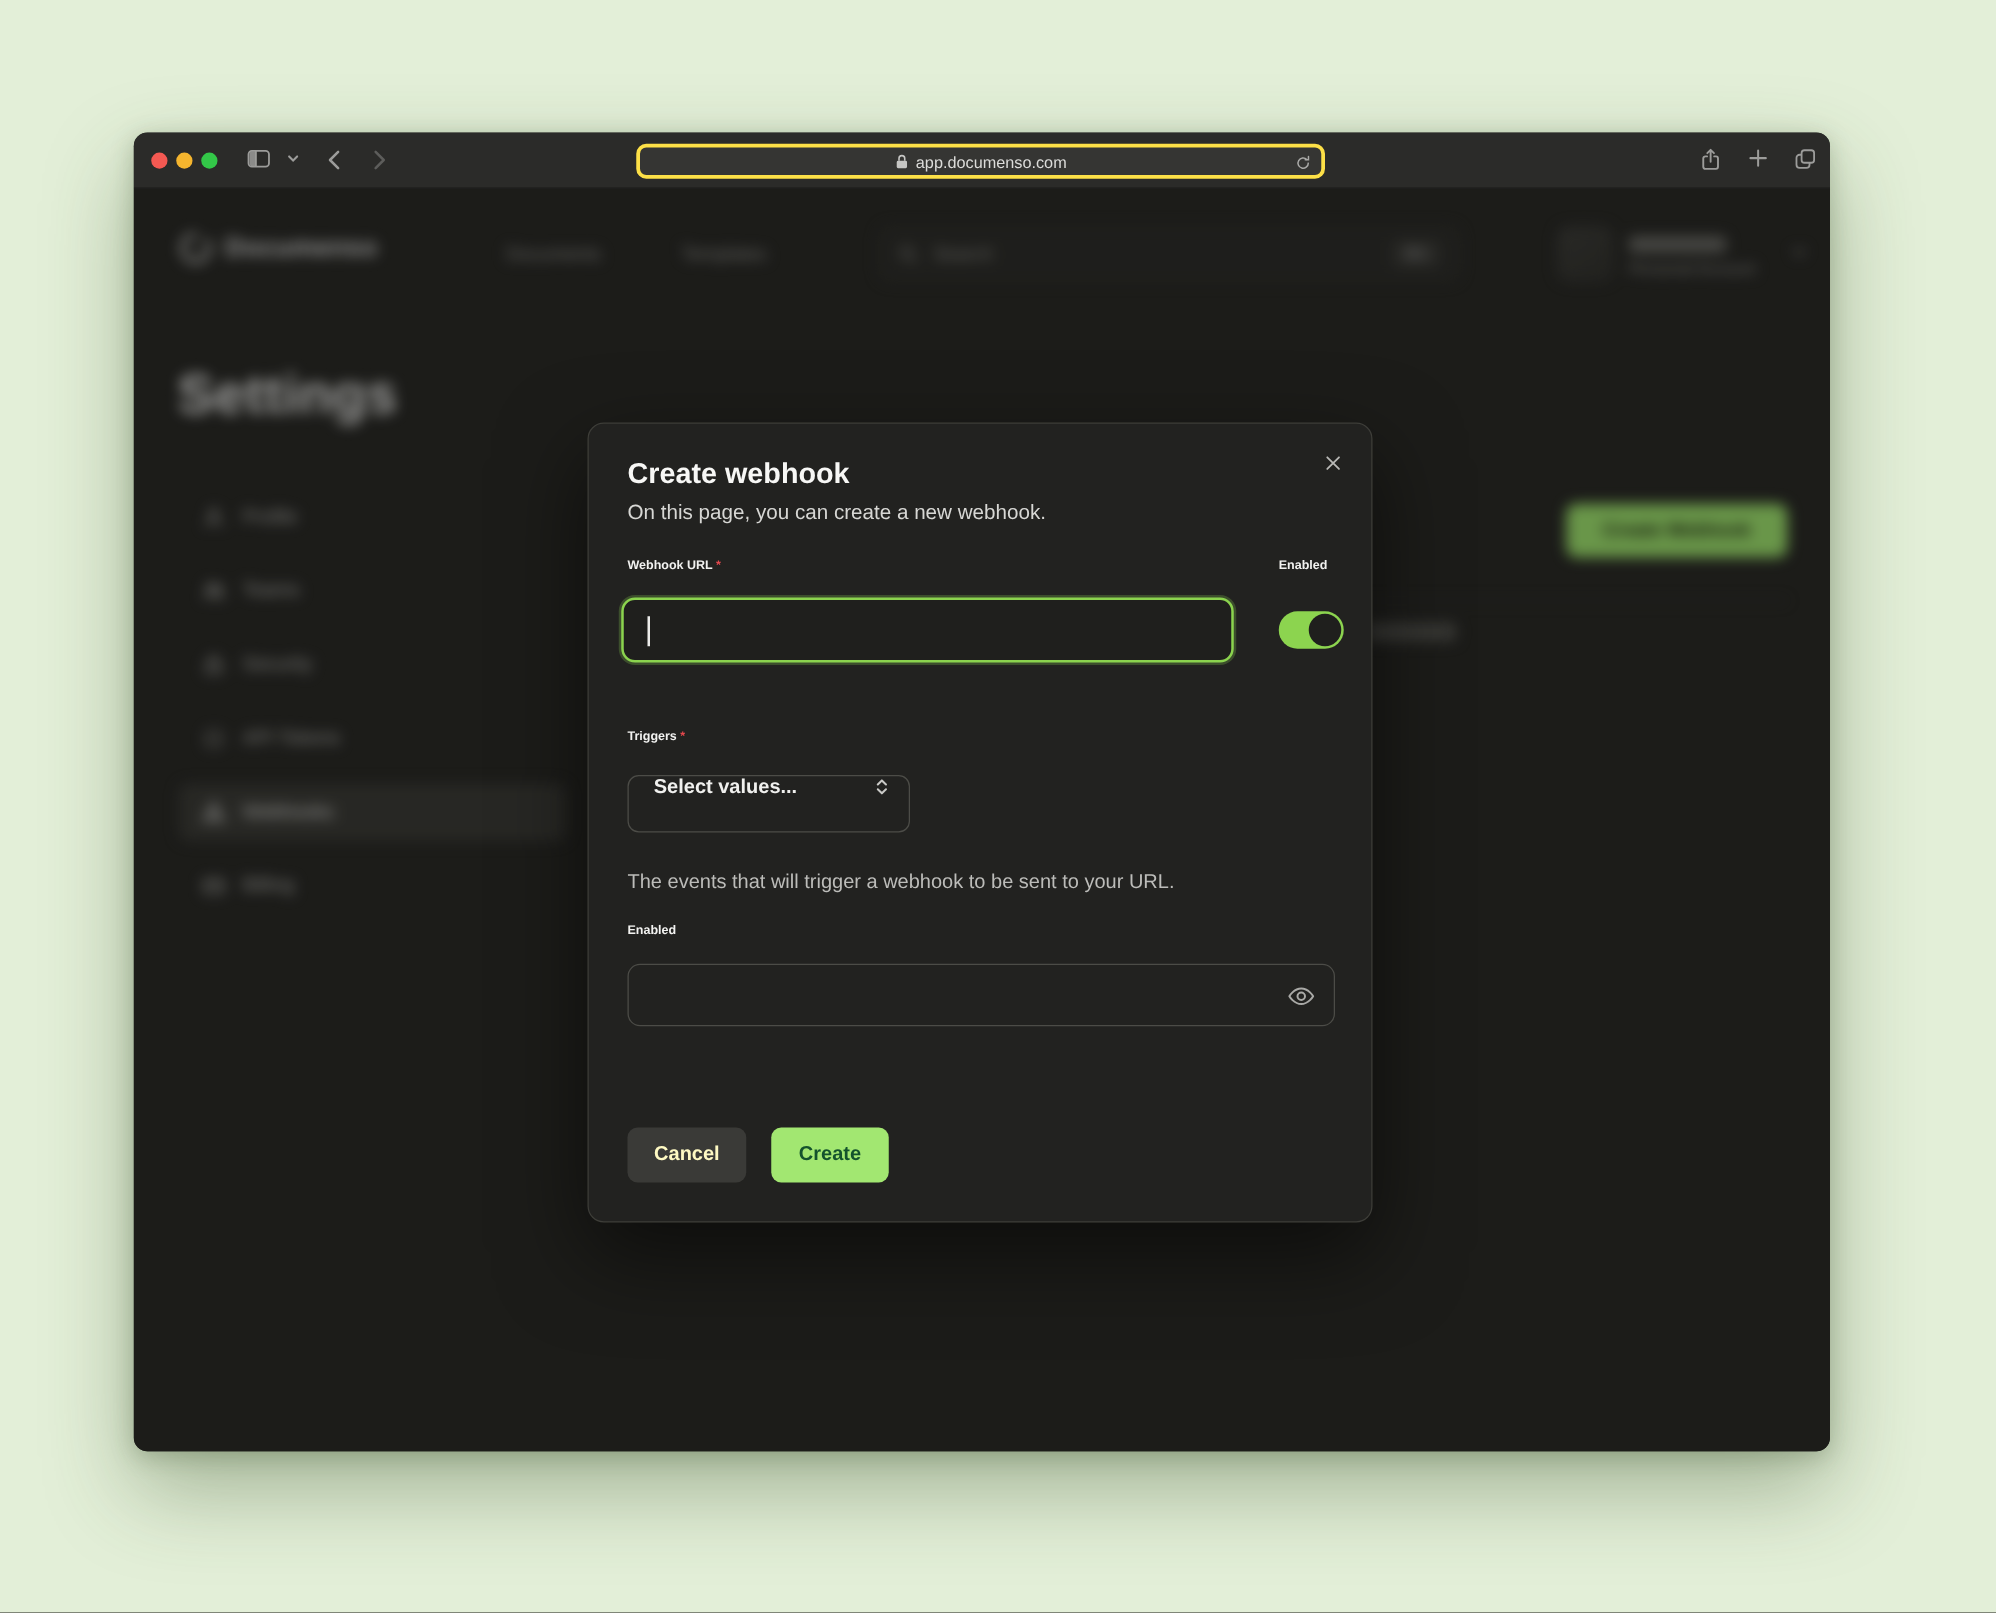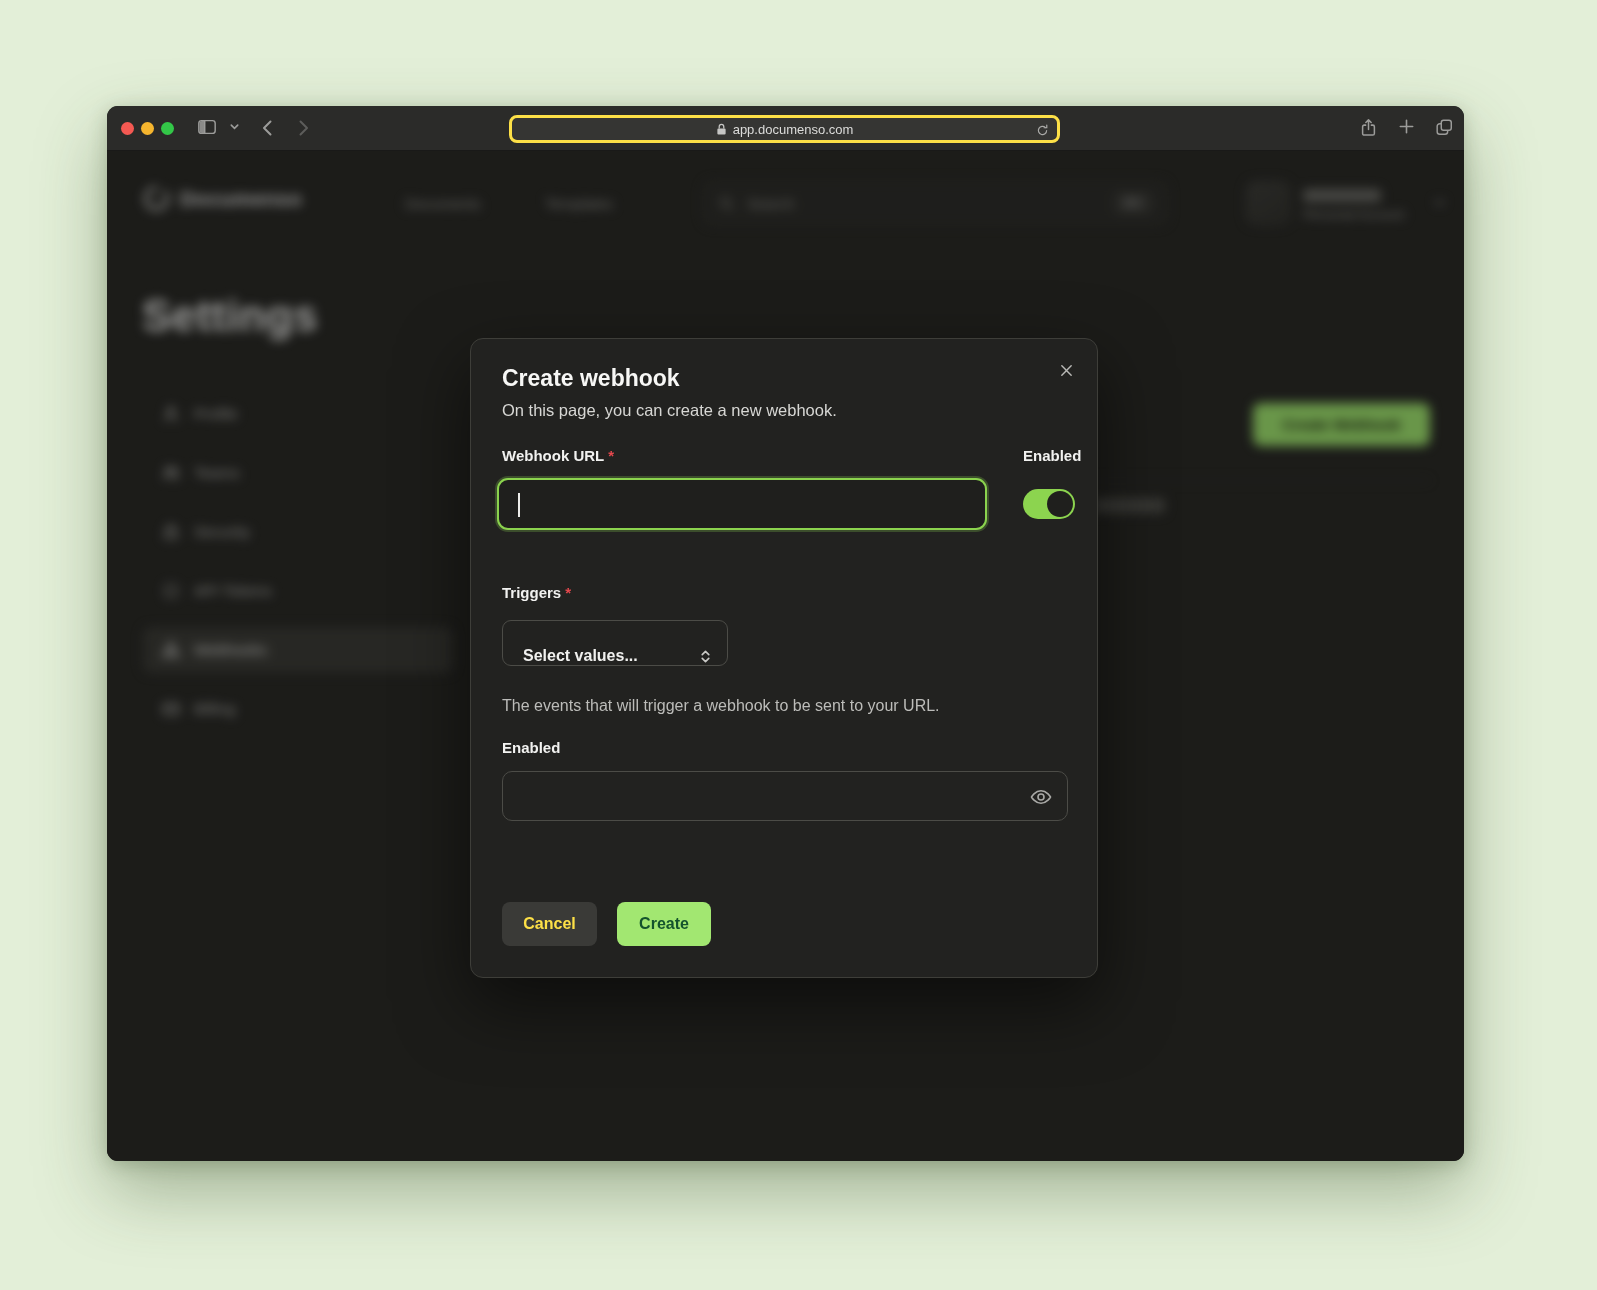--- a/index.html
+++ b/index.html
@@ -86,21 +86,21 @@
   
   .modal {
     position:absolute; left:363px; top:187px; width:628px; height:640px;
     background:#222220; border:1px solid #3e3e39; border-radius:13px;
     box-shadow:0 26px 70px rgba(0,0,0,.55);
     color:#f2f2f0;
   }
   .m-title { left:31px; top:26px; font-size:23px; font-weight:700; color:#f7f7f5; }
   .m-close { right:18px; top:18px; width:26px; height:26px; display:flex; align-items:center; justify-content:center; color:#b9b9b6; cursor:pointer; }
   .m-desc { left:31px; top:62px; font-size:16.5px; color:#d7d7d4; }
-  .m-label { font-size:15px; font-weight:700; color:#f2f2f0; }
+  .m-label { font-size:10px; font-weight:700; color:#f2f2f0; }
   .req { color:#e5484d; font-weight:700; }
   .lbl-url { left:31px; top:108px; }
   .lbl-enabled { left:552px; top:108px; }
   .url-input {
     left:26px; top:139px; width:490px; height:52px;
     background:#1f1f1d; border:2.5px solid #8bd34e; border-radius:11px;
     box-shadow:0 0 0 2px rgba(139,211,78,.25);
   }
   .caret { position:absolute; left:19px; top:13px; width:2px; height:24px; background:#ececea; animation:blink 1.1s steps(1) infinite; }
   @keyframes blink { 0%,55%{opacity:1} 56%,100%{opacity:0} }
@@ -111,37 +111,37 @@
   .toggle .knob {
     position:absolute; right:2px; top:2px; width:26px; height:26px; border-radius:50%;
     background:#1f1f1d;
   }
   .m-help { font-size:16px; color:#bcbcb9; line-height:25px; }
   .help-url { left:31px; top:203px; }
   .lbl-triggers { left:31px; top:245px; }
   .select {
     left:31px; top:281px; width:226px; height:46px;
     background:#222220; border:1px solid #4c4c47; border-radius:9px;
-    display:flex; align-items:flex-end; padding:0 14px 0 20px; cursor:pointer;
+    display:flex; align-items:flex-start; padding:0 14px 0 20px; cursor:pointer;
   }
   .select .sel-text { font-size:16px; font-weight:700; color:#f0f0ee; }
   .select .sel-chevrons { margin-left:auto; color:#c9c9c6; display:flex; }
   .help-triggers { left:31px; top:354px; }
   .lbl-secret { left:31px; top:400px; }
   .secret-input {
     left:31px; top:432px; width:566px; height:50px;
     background:#222220; border:1px solid #4c4c47; border-radius:10px;
   }
   .eye-btn { position:absolute; right:14px; top:13px; width:24px; height:24px; color:#a9a9a6; cursor:pointer; }
   .help-secret { left:31px; top:495px; width:525px; }
   .btn {
     height:44px; border-radius:8px; display:flex; align-items:center; justify-content:center;
     font-size:16px; font-weight:700; cursor:pointer;
   }
-  .btn-cancel { left:31px; top:563px; width:95px; background:#3a3a37; color:#fde047; }
+  .btn-cancel { left:31px; top:563px; width:95px; background:#3a3a37; color:#fef9c3; }
   .btn-create { left:146px; top:563px; width:94px; background:#a2e771; color:#14532d; }
 </style>
 </head>
 <body>
 
 <div class="window">
 
   <div class="titlebar">
     <div class="traffic">
       <div class="dot red"></div>

